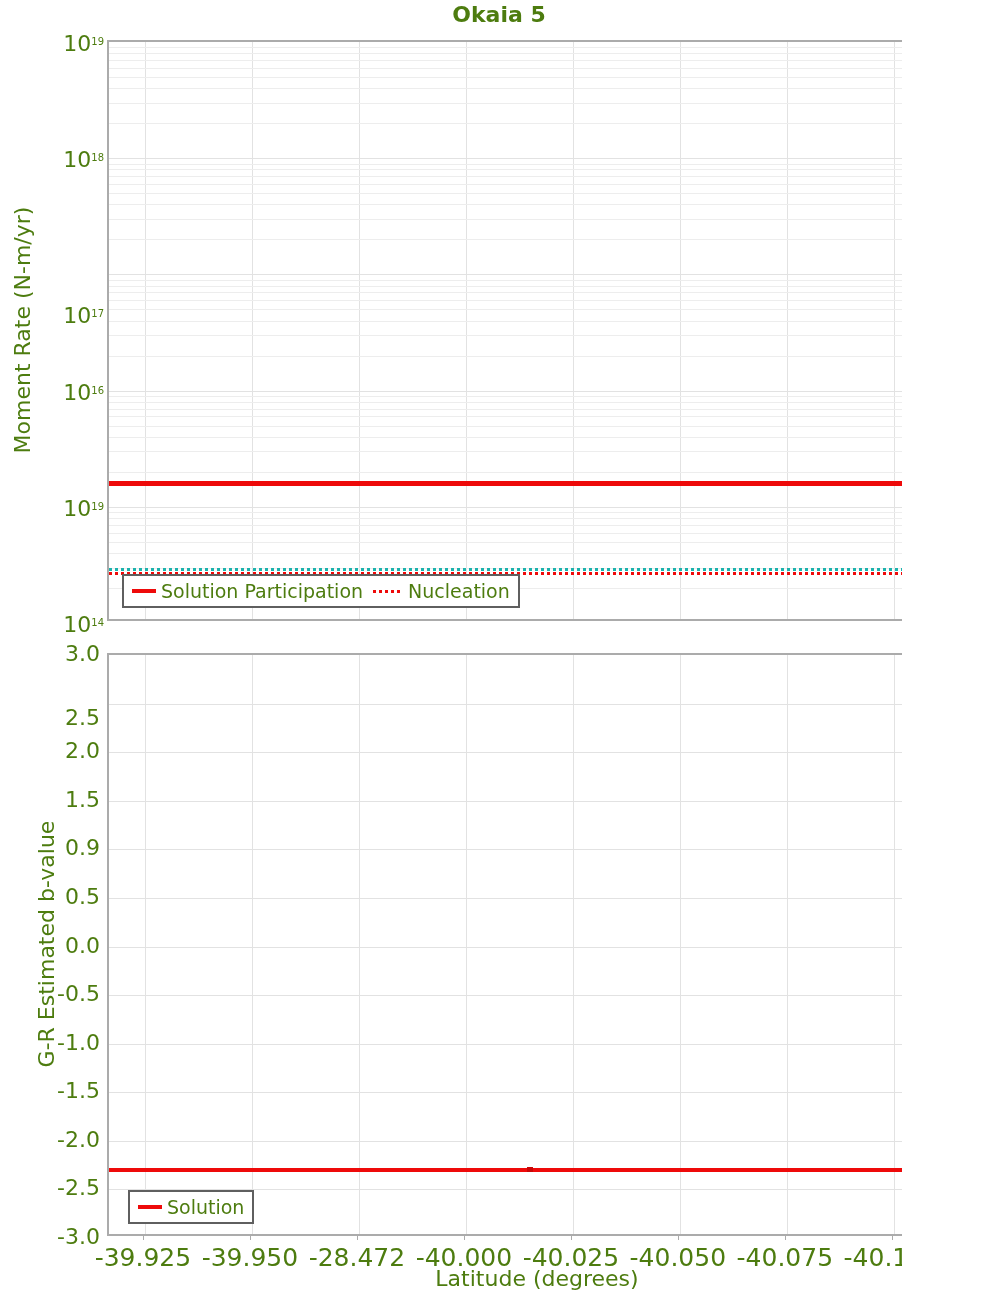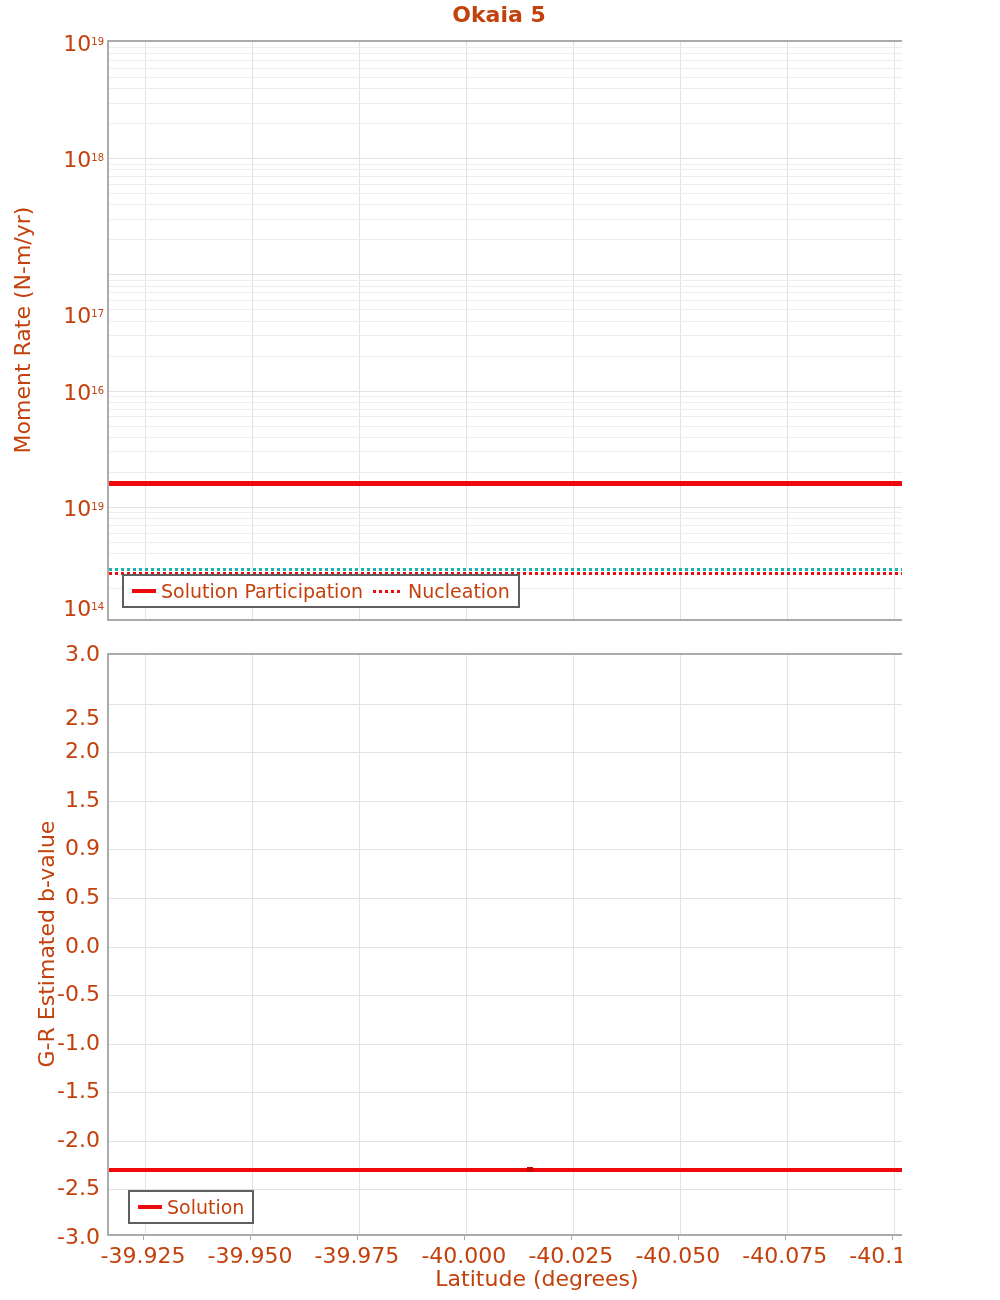--- a/index.html
+++ b/index.html
@@ -1,18 +1,18 @@
 <!DOCTYPE html>
 <html><head>
 <meta charset="utf-8">
 <style>
   html,body{margin:0;padding:0;background:#ffffff;}
   .canvas{
     position:relative;width:902px;height:1300px;background:#ffffff;
-    font-family:"DejaVu Sans","Liberation Sans",sans-serif;color:#c2410c;
+    font-family:"DejaVu Sans","Liberation Sans",sans-serif;color:#4d7c0f;
     overflow:hidden;
   }
   .chart-title{
     position:absolute;top:2px;left:499px;transform:translateX(-50%);
     font-size:22px;font-weight:bold;white-space:nowrap;
   }
   .plot{
     position:absolute;left:107px;width:858px;background:#fff;
     border:2px solid #ababab;box-sizing:border-box;
   }
@@ -31,21 +31,21 @@
     position:absolute;font-size:22px;white-space:nowrap;
     transform:translateX(-50%);
   }
   .ytick{
     position:absolute;white-space:nowrap;text-align:right;
     transform:translateY(-50%);font-size:22px;
   }
   .ytick .exp{font-size:10px;vertical-align:6px;letter-spacing:0px;}
   .xtick{
     position:absolute;white-space:nowrap;transform:translateX(-50%);
-    font-size:22px;
+    font-size:25px;
     text-align:center;
   }
   .tickmark{position:absolute;width:1px;height:4px;background:#ababab;}
   .legend{
     position:absolute;display:inline-flex;align-items:center;
     background:#ffffff;border:2px solid #5f5f5f;box-sizing:border-box;
     padding:4px 8px;font-size:19px;white-space:nowrap;
   }
   .legend-item{display:inline-flex;align-items:center;}
   .legend-item + .legend-item{margin-left:10px;}
@@ -145,21 +145,21 @@
       <div class="series-line" style="top: 512.983px; height: 4px; background: rgb(238, 10, 10);"></div>
       <div class="marker" style="left: 418.083px; top: 512.483px; width: 6px; height: 5px; background: rgb(201, 7, 7);"></div>
     </div>
 
   <div id="yticks-top">
       <div class="ytick" style="left: 40px; top: 43px; width: 64px;"><span class="base">10</span><span class="exp">19</span></div>
       <div class="ytick" style="left: 40px; top: 159.2px; width: 64px;"><span class="base">10</span><span class="exp">18</span></div>
       <div class="ytick" style="left: 40px; top: 275.4px; width: 64px; margin-top: 40px;"><span class="base">10</span><span class="exp">17</span></div>
       <div class="ytick" style="left: 40px; top: 391.6px; width: 64px;"><span class="base">10</span><span class="exp">16</span></div>
       <div class="ytick" style="left: 40px; top: 507.8px; width: 64px;"><span class="base">10</span><span class="exp">19</span></div>
-      <div class="ytick" style="left: 40px; top: 608px; width: 64px;"><span class="base">10</span><span class="exp">14</span></div>
+      <div class="ytick" style="left: 40px; top: 624px; width: 64px;"><span class="base">10</span><span class="exp">14</span></div>
     </div>
   <div id="yticks-bottom">
       <div class="ytick" style="left: 36px; top: 653px; width: 64px;">3.0</div>
       <div class="ytick" style="left: 36px; top: 701.583px; width: 64px; margin-top: 15px;">2.5</div>
       <div class="ytick" style="left: 36px; top: 750.167px; width: 64px;">2.0</div>
       <div class="ytick" style="left: 36px; top: 798.75px; width: 64px;">1.5</div>
       <div class="ytick" style="left: 36px; top: 847.333px; width: 64px;">0.9</div>
       <div class="ytick" style="left: 36px; top: 895.917px; width: 64px;">0.5</div>
       <div class="ytick" style="left: 36px; top: 944.5px; width: 64px;">0.0</div>
       <div class="ytick" style="left: 36px; top: 993.083px; width: 64px;">-0.5</div>
@@ -168,21 +168,21 @@
       <div class="ytick" style="left: 36px; top: 1138.83px; width: 64px;">-2.0</div>
       <div class="ytick" style="left: 36px; top: 1187.42px; width: 64px;">-2.5</div>
       <div class="ytick" style="left: 36px; top: 1236px; width: 64px; text-align: right;">-3.0</div>
     </div>
   <div id="xticks">
       <div class="tickmark" style="left: 142.946px; top: 1236px;"></div>
       <div class="xtick" style="left: 142.946px; top: 1243px;">-39.925</div>
       <div class="tickmark" style="left: 249.929px; top: 1236px;"></div>
       <div class="xtick" style="left: 249.929px; top: 1243px;">-39.950</div>
       <div class="tickmark" style="left: 356.911px; top: 1236px;"></div>
-      <div class="xtick" style="left: 356.911px; top: 1243px;">-39.975</div>
+      <div class="xtick" style="left: 356.911px; top: 1243px;">-28.472</div>
       <div class="tickmark" style="left: 463.894px; top: 1236px;"></div>
       <div class="xtick" style="left: 463.894px; top: 1243px;">-40.000</div>
       <div class="tickmark" style="left: 570.876px; top: 1236px;"></div>
       <div class="xtick" style="left: 570.876px; top: 1243px;">-40.025</div>
       <div class="tickmark" style="left: 677.859px; top: 1236px;"></div>
       <div class="xtick" style="left: 677.859px; top: 1243px;">-40.050</div>
       <div class="tickmark" style="left: 784.841px; top: 1236px;"></div>
       <div class="xtick" style="left: 784.841px; top: 1243px;">-40.075</div>
       <div class="tickmark" style="left: 891.824px; top: 1236px;"></div>
       <div class="xtick" style="left: 891.824px; top: 1243px;">-40.100</div>

